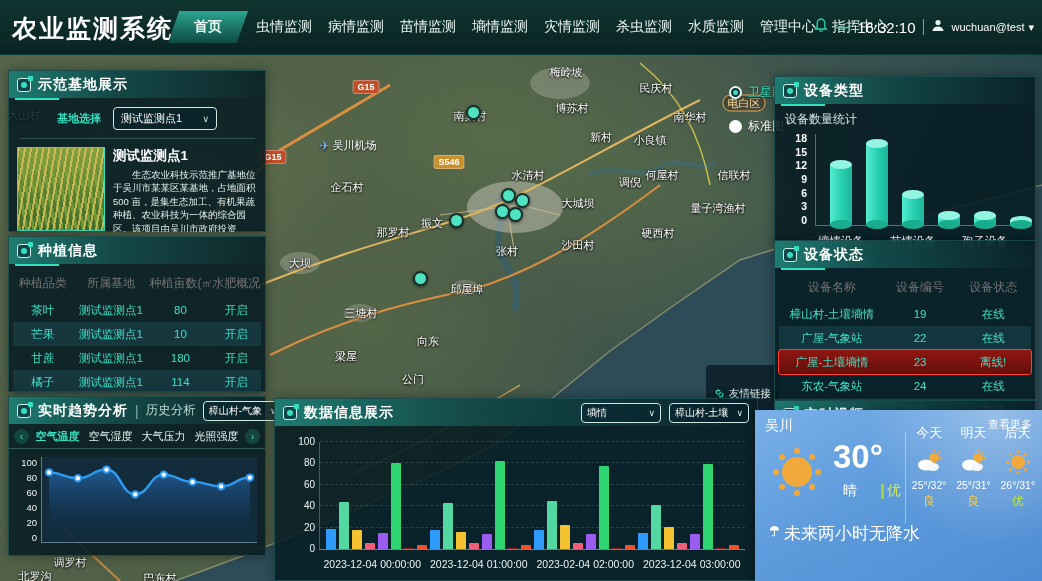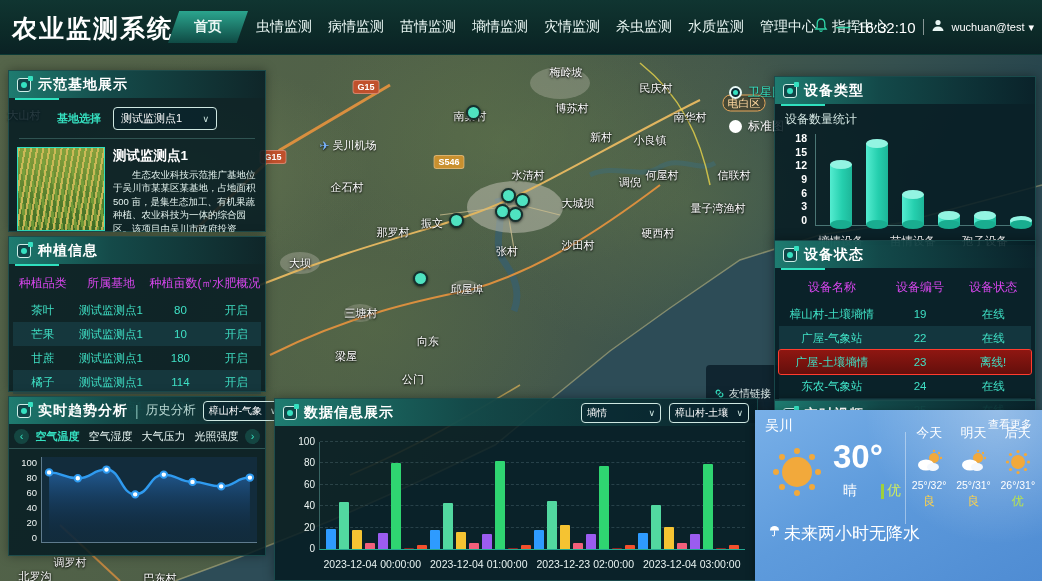--- a/index.html
+++ b/index.html
@@ -87,21 +87,21 @@
    linear-gradient(180deg,#8aa03c,#567f2d 60%,#3f6b26);}
 .base-name{font-size:13.5px;font-weight:bold;color:#fff;margin-bottom:3px;}
 .base-desc{font-size:9.5px;line-height:1.42;color:#e3f2ee;text-indent:2em;overflow:hidden;max-height:64px;}
 
 
 .t-wrap{padding:5px 4px 0;}
 .t-row{display:flex;height:24px;align-items:center;}
 .t-row.head{height:29px;}
 .t-row.stripe{background:rgba(27,74,84,.5);}
 .t-cell{text-align:center;font-size:11.5px;color:#3fe0c5;overflow:hidden;white-space:nowrap;}
-.t-row.head .t-cell{color:#d946ef;font-size:12px;}
+.t-row.head .t-cell{color:#737373;font-size:12px;}
 #p-plant .t-cell:nth-child(1){width:24%;}#p-plant .t-cell:nth-child(2){width:31%;}
 #p-plant .t-cell:nth-child(3){width:25%;}#p-plant .t-cell:nth-child(4){width:20%;}
 #p-dstat .t-cell:nth-child(1){width:42%;}#p-dstat .t-cell:nth-child(2){width:28%;}#p-dstat .t-cell:nth-child(3){width:30%;}
 .t-row.offline{background:linear-gradient(180deg,rgba(150,22,16,.95),rgba(105,14,10,.95));
   outline:1px solid #ff3c2e;border-radius:2px;}
 
 
 .sep{color:#7fb8b0;font-size:14px;}
 .sub{color:#b9d8d3;font-size:12.5px;white-space:nowrap;cursor:pointer;}
 .ml-auto{margin-left:auto;}
@@ -488,21 +488,21 @@
               <div class="bar" style="height: 14%; background: rgb(155, 92, 240);"></div>
               <div class="bar" style="height: 79%; background: rgb(47, 213, 113);"></div>
               <div class="bar" style="height: 1%; background: rgb(143, 31, 31);"></div>
               <div class="bar" style="height: 4%; background: rgb(244, 80, 44);"></div>
             </div>
           </div>
         </div>
       <div class="dc-xlab" id="dc-xlab">
           <span>2023-12-04 00:00:00</span>
           <span>2023-12-04 01:00:00</span>
-          <span>2023-12-23 02:00:00</span>
+          <span>2023-02-04 02:00:00</span>
           <span>2023-12-04 03:00:00</span>
         </div>
     </div>
   </div>
 
   <div class="panel" id="p-dtype">
     <div class="phead">
         <span class="picon"></span>
       <span class="ptitle">设备类型</span>
       <span class="phead-line"></span>

